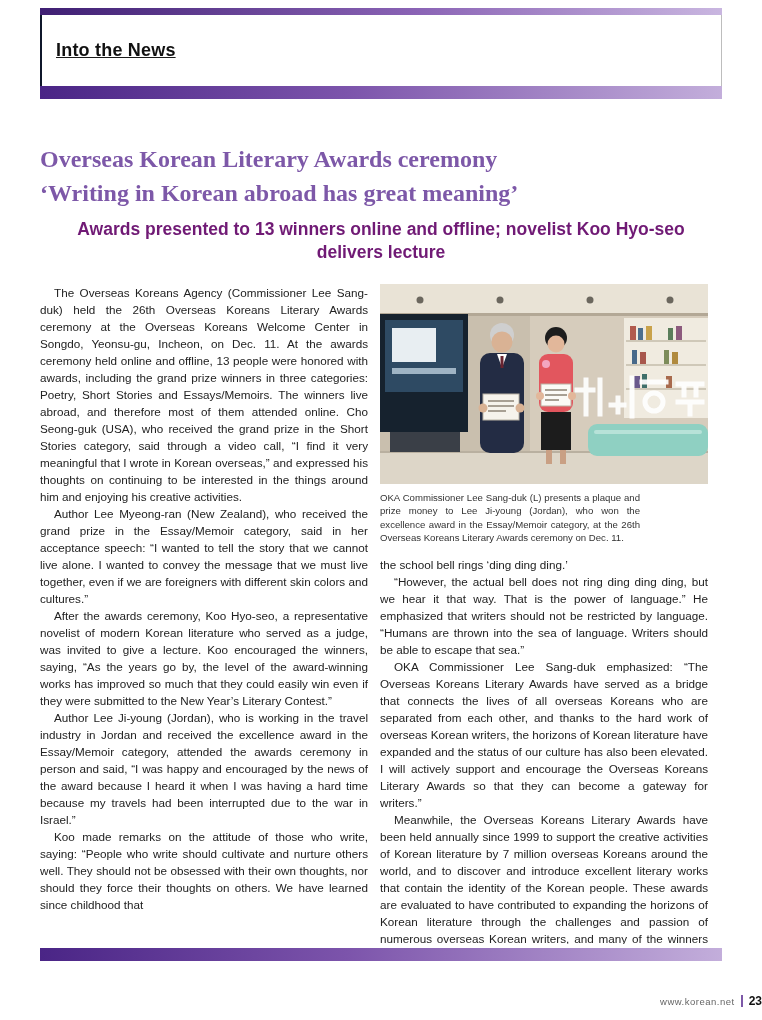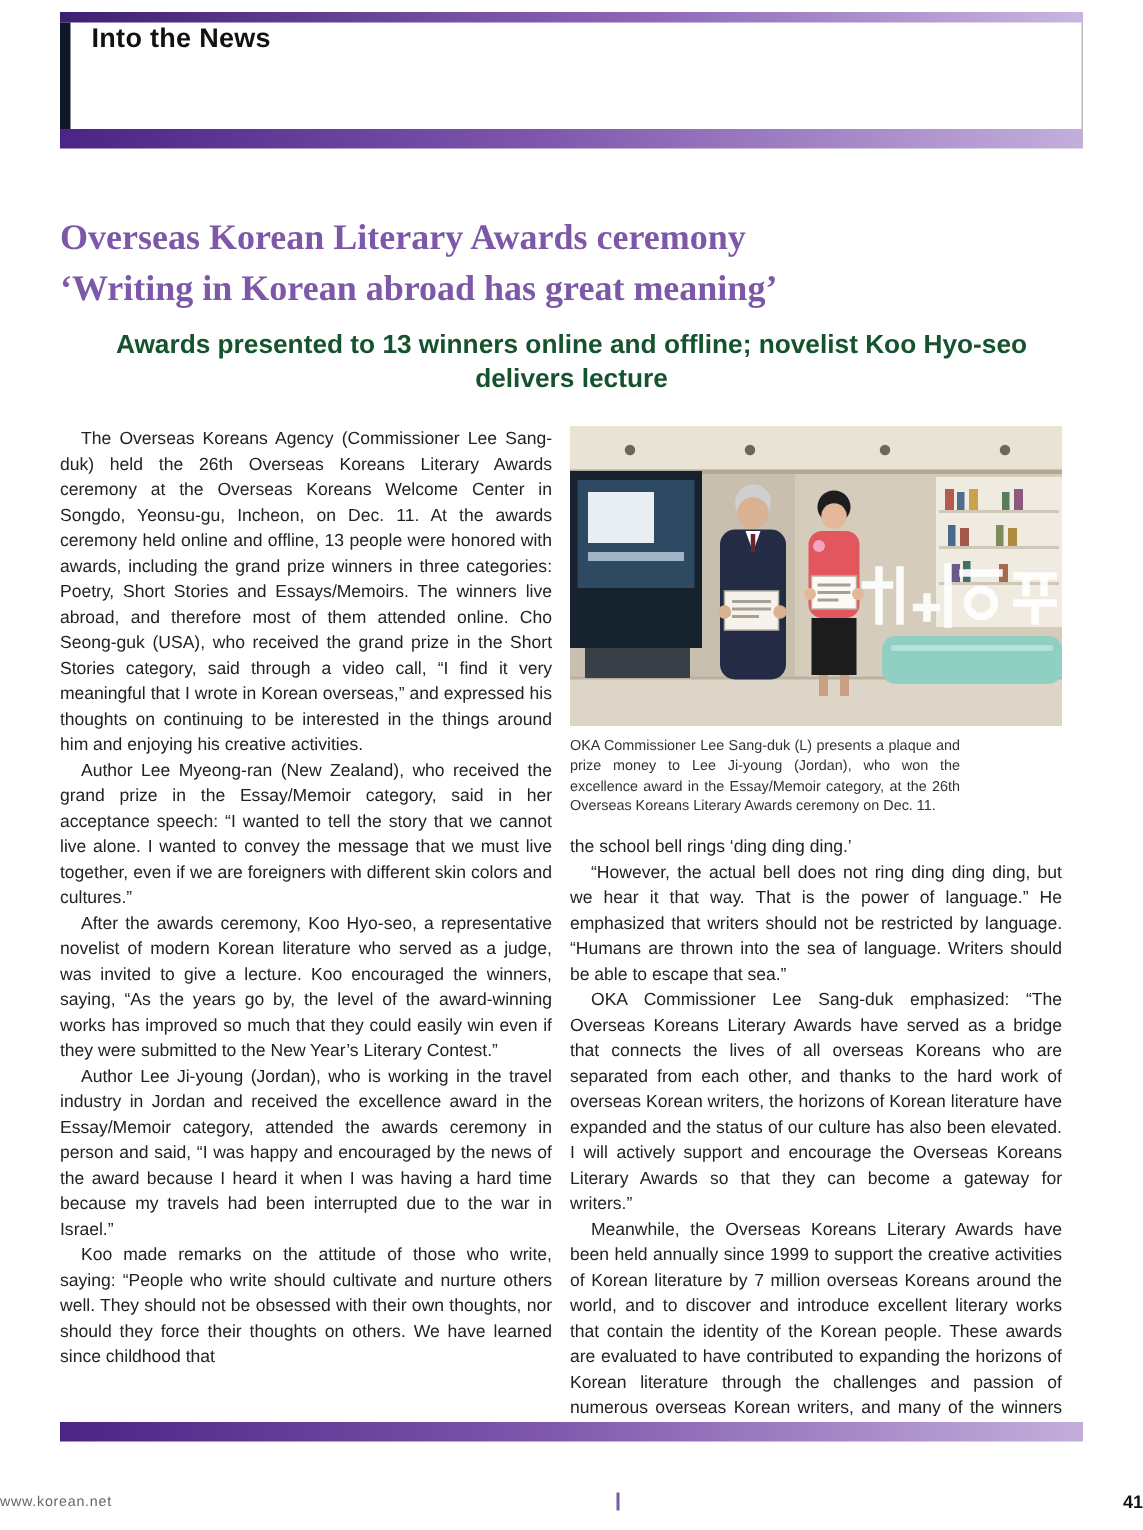--- a/index.html
+++ b/index.html
@@ -11,37 +11,37 @@
     position: relative;
     overflow: hidden;
   }
   .content { position: absolute; left: 40px; top: 0; width: 682px; }
 
   .top-rule {
     margin-top: 8px; height: 7px;
     background: linear-gradient(90deg, #3f1f73, #8a63b5 55%, #c9b6e0);
   }
   .section-band {
-    height: 71px; display: flex; align-items: flex-start;
-    border-left: 7px solid #0f172a; border-right: 1px solid #bdbdbd;
+    height: 71px; display: flex; align-items: center;
+    border-left: 2px solid #0f172a; border-right: 1px solid #bdbdbd; text-decoration: underline;
   }
   .section-label { font-size: 18px; font-weight: bold; padding-left: 14px; letter-spacing: .2px; color: #111; }
   .thick-rule {
     height: 13px;
     background: linear-gradient(90deg, #4a2586, #7c54ab 45%, #c3aedb);
   }
 
   .title {
     margin-top: 44px; text-align: left;
     font-family: "Liberation Serif", serif; font-weight: bold;
     color: #7d58a8; font-size: 24px; line-height: 1.4;
   }
   .subtitle {
     margin-top: 8px; text-align: center;
-    font-size: 17.5px; font-weight: bold; line-height: 1.3; color: #14532d;
+    font-size: 17.5px; font-weight: bold; line-height: 1.3; color: #701a75;
     max-width: 640px; margin-left: auto; margin-right: auto;
   }
 
   .columns { margin-top: 20px; display: flex; gap: 12px; height: 660px; overflow: hidden; }
   .col { width: 328px; font-size: 11.7px; line-height: 17px; text-align: justify; color: #222; }
   .col p { text-indent: 14px; }
   .col p.cont { text-indent: 0; }
 
   figure.photo { width: 260px; }
   .photo-frame { width: 328px; height: 200px; overflow: hidden; background: #c9bfae; }
@@ -50,21 +50,21 @@
     margin-top: 7px; font-size: 9.6px; line-height: 1.4; color: #333; text-align: justify;
   }
   .right-text { margin-top: 12px; }
 
   .bottom-rule {
     position: absolute; left: 40px; width: 682px; top: 948px; height: 13px;
     background: linear-gradient(90deg, #4a2586, #7c54ab 45%, #c3aedb);
   }
   .footer {
     position: absolute; top: 994px; left: 0; width: 762px;
-    display: flex; justify-content: space-between; align-items: center; gap: 6px;
+    display: flex; justify-content: flex-end; align-items: center; gap: 6px;
   }
   .footer .site { font-size: 9.5px; color: #666; letter-spacing: .5px; }
   .footer .sep { width: 2px; height: 12px; background: #7d58a8; }
   .footer .pagenum { font-size: 12px; font-weight: bold; color: #111; }
 </style>
 </head>
 <body>
 
 <div class="content">
 
@@ -186,14 +186,14 @@
     </div>
   </div>
 
 </div>
 
 <div class="bottom-rule"></div>
 
 <div class="footer">
   <span class="site">www.korean.net</span>
   <span class="sep"></span>
-  <span class="pagenum">41</span>
+  <span class="pagenum">23</span>
 </div>
 
 </body></html>

